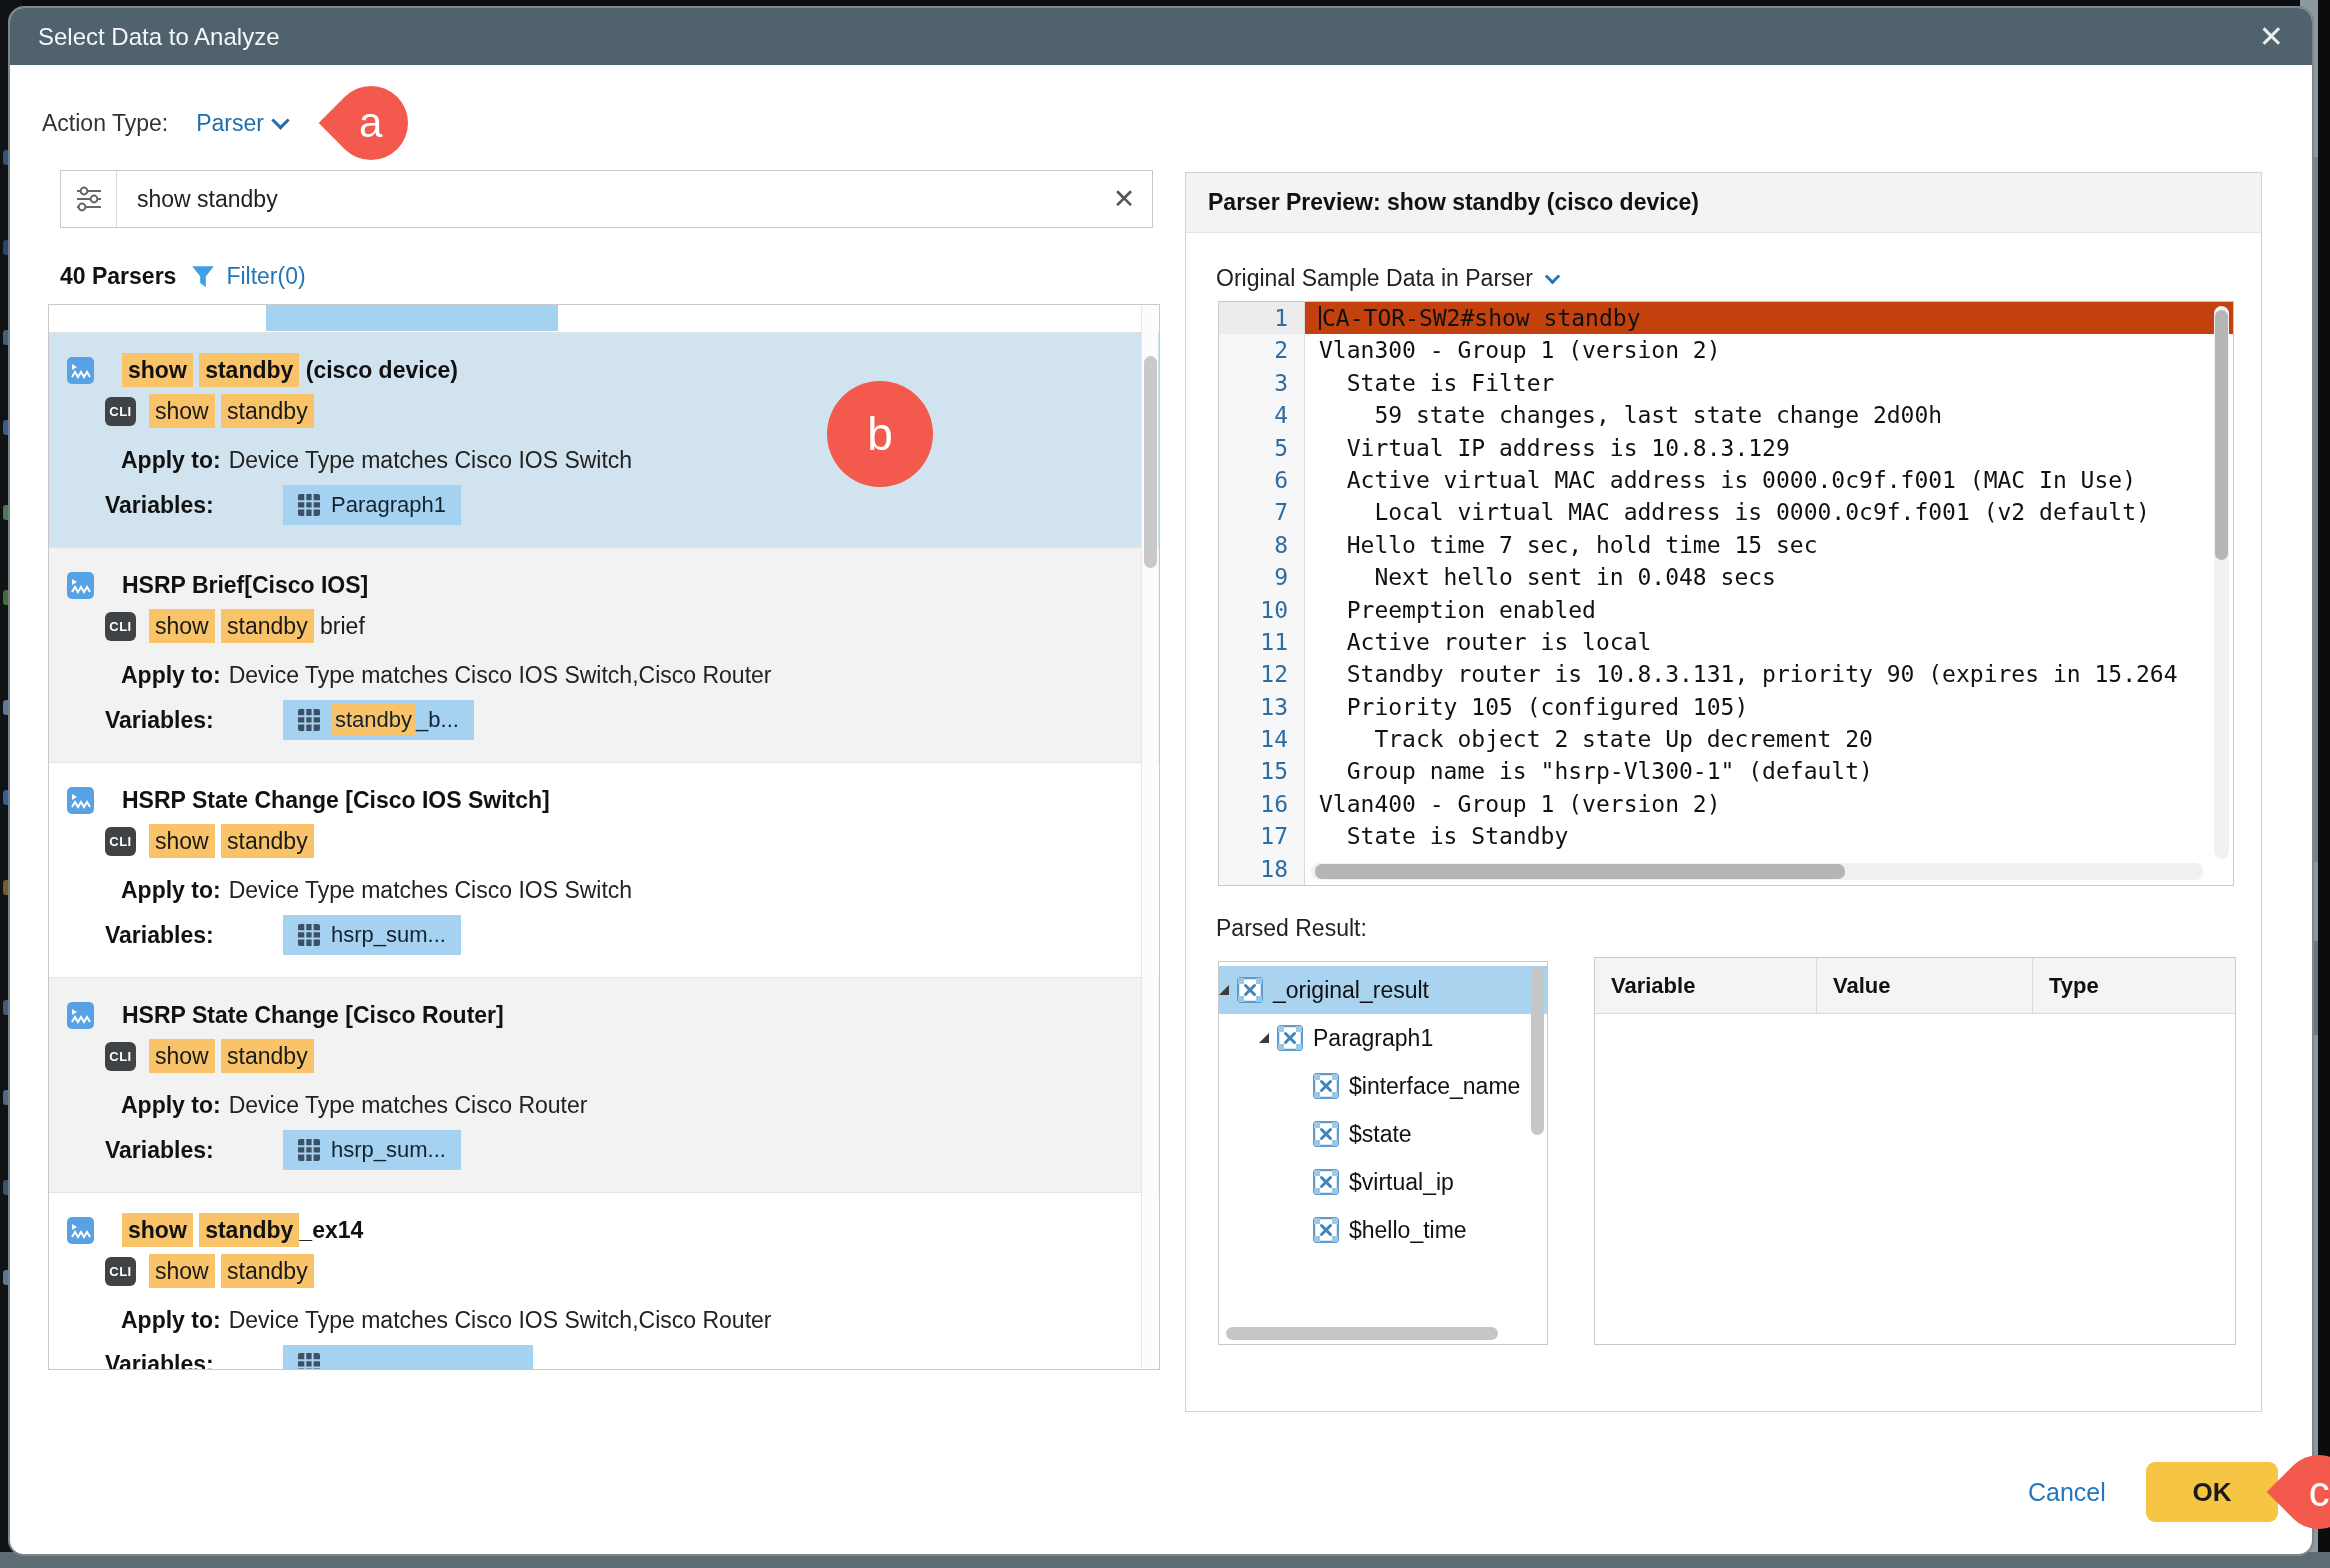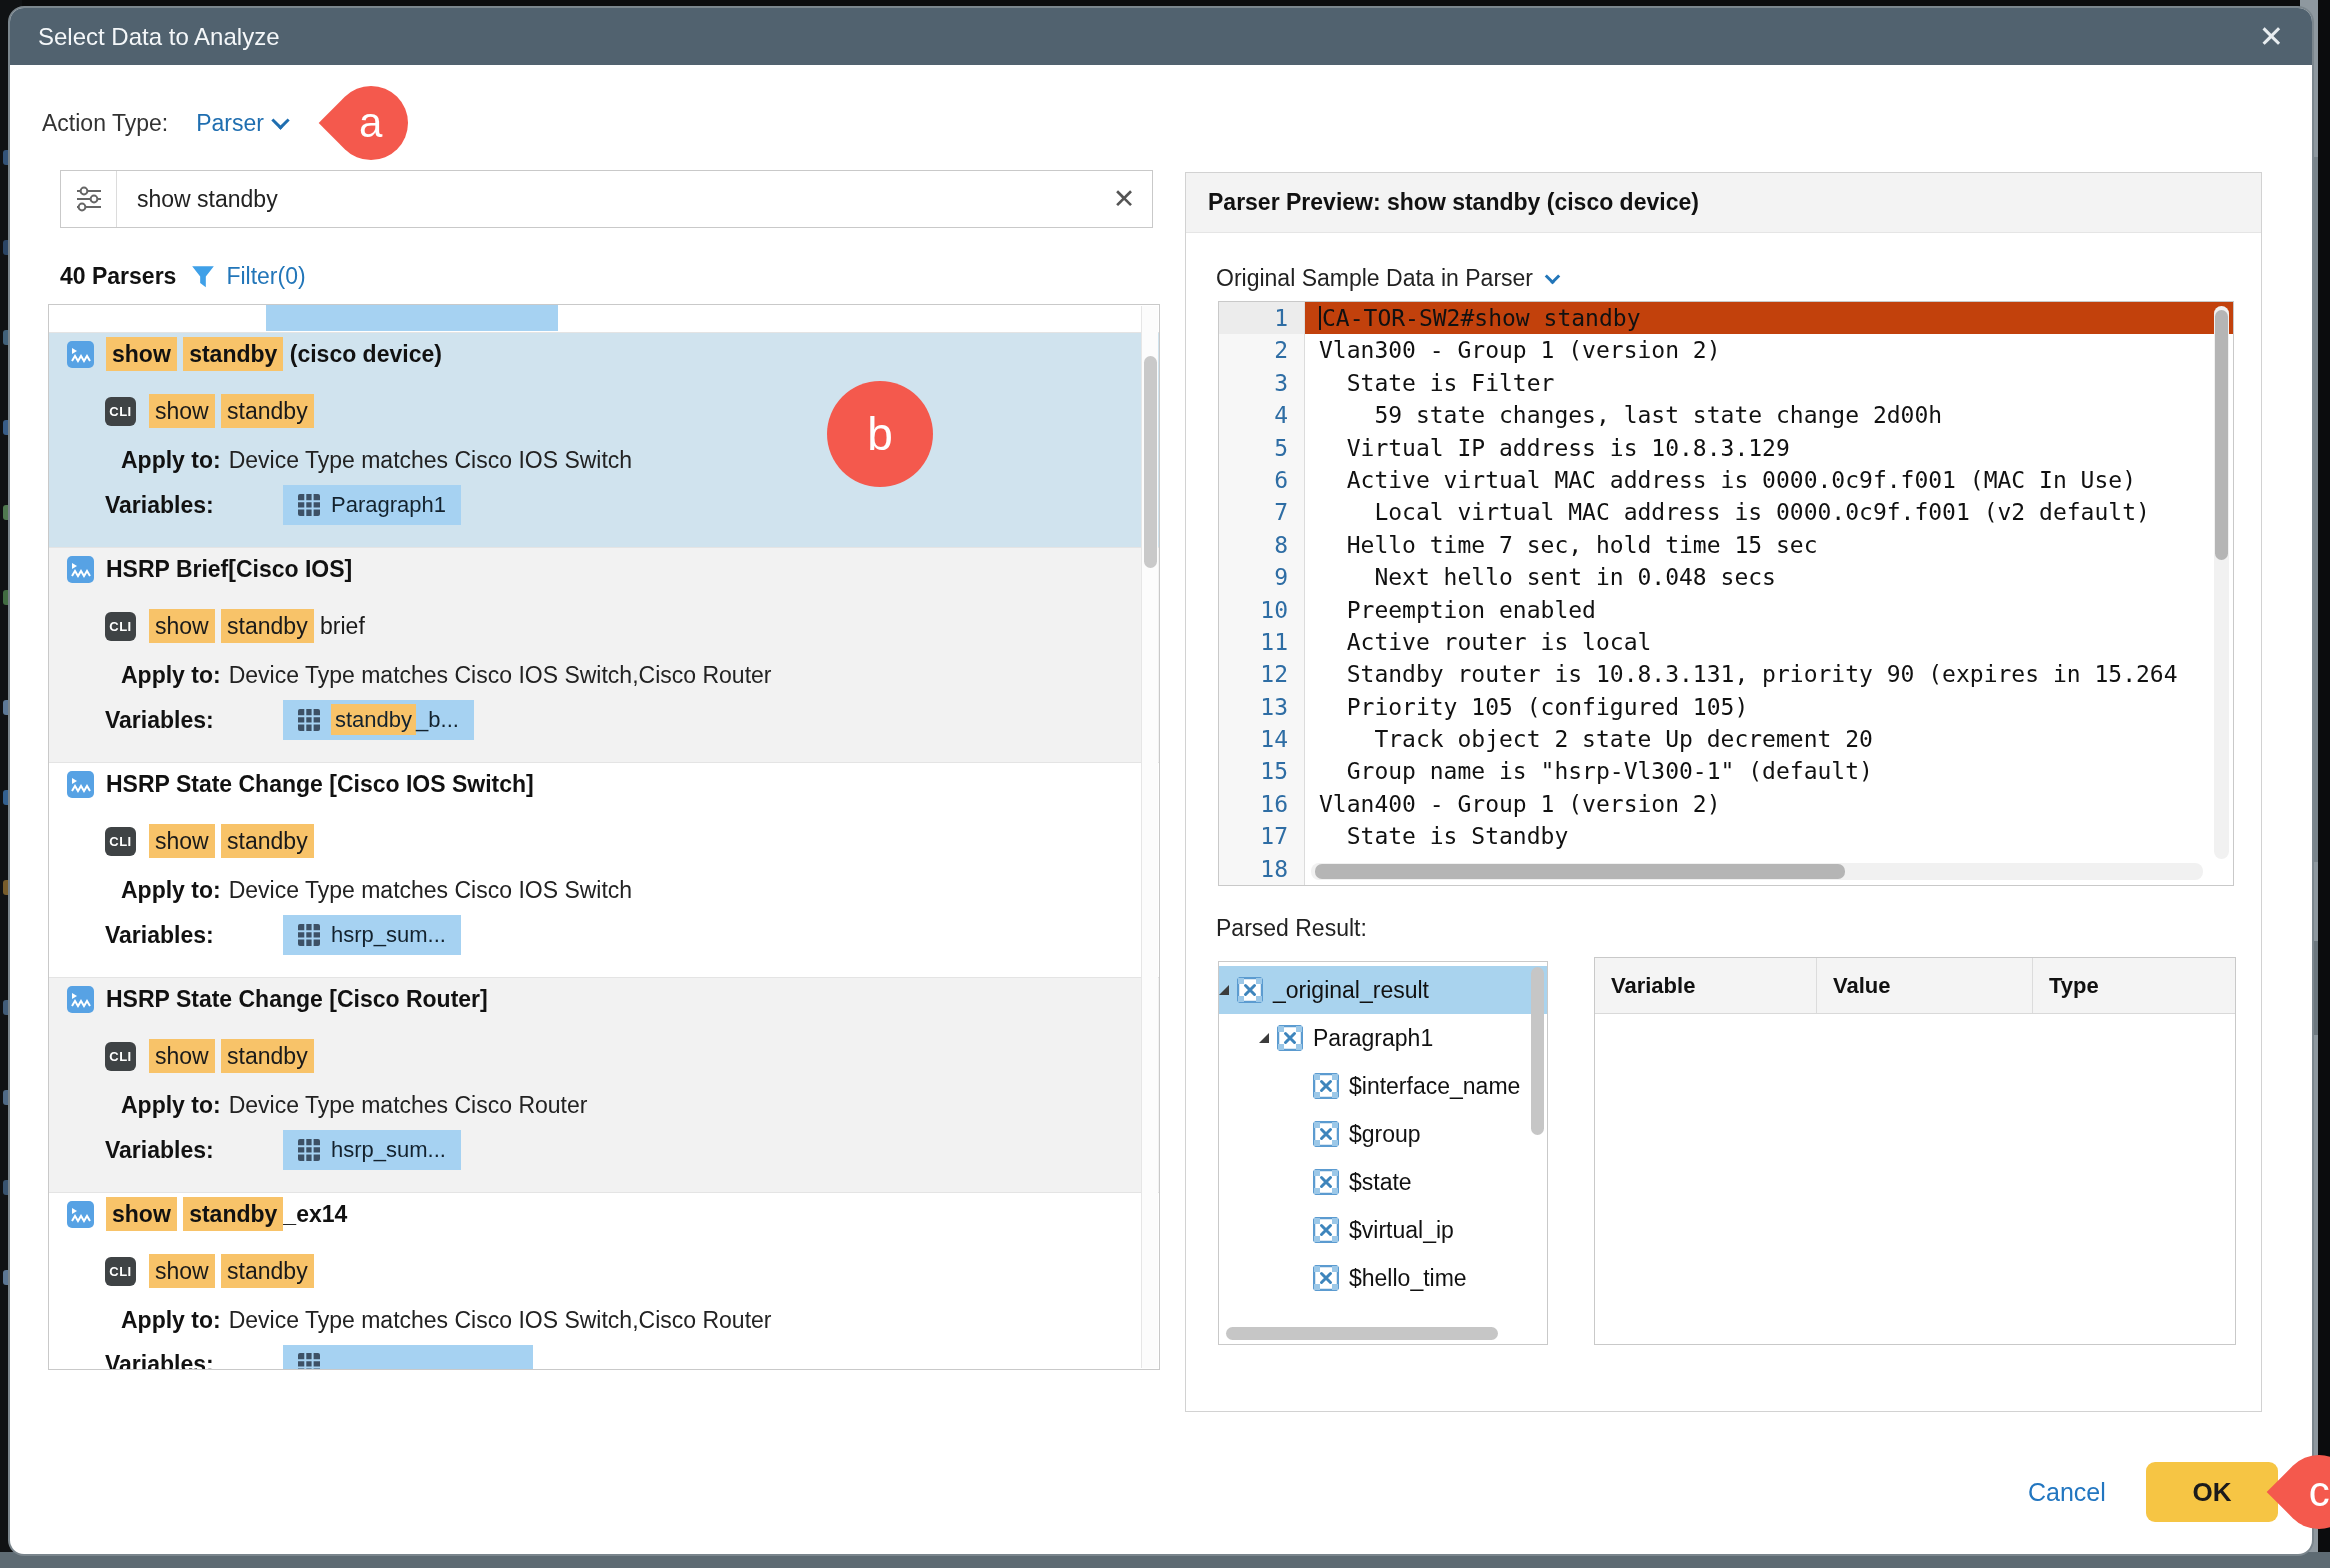--- a/index.html
+++ b/index.html
@@ -42,21 +42,21 @@
   .filter-link svg{margin-right:10px;}
 
   
   .p-list{position:absolute;left:38px;top:296px;width:1112px;height:1066px;border:1px solid #c9c9c9;
           background:#fff;overflow:hidden;}
   .p-partial{position:relative;height:28px;overflow:hidden;border-bottom:1px solid #e4e4e4;background:#fff;}
   .p-partial .frag{position:absolute;left:217px;top:-14px;width:292px;height:40px;background:#A6D2F2;}
   .p-item{position:relative;height:215px;border-bottom:1px solid #e4e4e4;background:#fff;}
   .p-item.selected{background:#D0E3EE;}
   .p-item.alt{background:#F2F2F2;}
-  .r-title{position:absolute;left:18px;top:8px;display:flex;align-items:center;gap:12px;
+  .r-title{position:absolute;left:18px;top:24px;display:flex;align-items:center;gap:28px;
            font-size:23px;font-weight:bold;color:#111;}
   .r-cli{position:absolute;left:56px;top:64px;display:flex;align-items:center;gap:13px;font-size:23px;}
   .r-apply{position:absolute;left:72px;top:114px;font-size:23px;color:#222;}
   .r-apply .b{font-weight:bold;color:#111;margin-right:8px;}
   .r-vars{position:absolute;left:56px;top:152px;display:flex;align-items:center;font-size:23px;gap:20px;}
   .r-vars .b{font-weight:bold;color:#111;width:158px;}
   .segs{white-space:pre-wrap;}
   .segs .hl{background:#F8C369;padding:4px 6px;}
   .cli-badge{width:31px;height:29px;background:#3f4345;border-radius:6px;color:#fff;font-size:13px;
              font-weight:bold;display:flex;align-items:center;justify-content:center;letter-spacing:.5px;flex:none;}
@@ -445,31 +445,20 @@
             </div>
             <div class="tree-row" style="padding-left: 94px;">
               <svg width="26" height="26" viewBox="0 0 26 26" class="tree-icon">
     <rect x="1" y="1" width="24" height="24" rx="3" fill="#fff" stroke="#5B9BD0" stroke-width="2.5"></rect>
     <rect x="1" y="1" width="6" height="6" fill="#9CC8E8"></rect>
                 <rect x="19" y="1" width="6" height="6" fill="#9CC8E8"></rect>
     <rect x="1" y="19" width="6" height="6" fill="#9CC8E8"></rect>
                 <rect x="19" y="19" width="6" height="6" fill="#9CC8E8"></rect>
     <path d="M8.5 8.5 L17.5 17.5 M17.5 8.5 L8.5 17.5" stroke="#3E85BC" stroke-width="3" stroke-linecap="round"></path>
   </svg>
-              <span>$group</span>
-            </div>
-            <div class="tree-row" style="padding-left: 94px;">
-              <svg width="26" height="26" viewBox="0 0 26 26" class="tree-icon">
-    <rect x="1" y="1" width="24" height="24" rx="3" fill="#fff" stroke="#5B9BD0" stroke-width="2.5"></rect>
-    <rect x="1" y="1" width="6" height="6" fill="#9CC8E8"></rect>
-                <rect x="19" y="1" width="6" height="6" fill="#9CC8E8"></rect>
-    <rect x="1" y="19" width="6" height="6" fill="#9CC8E8"></rect>
-                <rect x="19" y="19" width="6" height="6" fill="#9CC8E8"></rect>
-    <path d="M8.5 8.5 L17.5 17.5 M17.5 8.5 L8.5 17.5" stroke="#3E85BC" stroke-width="3" stroke-linecap="round"></path>
-  </svg>
               <span>$state</span>
             </div>
             <div class="tree-row" style="padding-left: 94px;">
               <svg width="26" height="26" viewBox="0 0 26 26" class="tree-icon">
     <rect x="1" y="1" width="24" height="24" rx="3" fill="#fff" stroke="#5B9BD0" stroke-width="2.5"></rect>
     <rect x="1" y="1" width="6" height="6" fill="#9CC8E8"></rect>
                 <rect x="19" y="1" width="6" height="6" fill="#9CC8E8"></rect>
     <rect x="1" y="19" width="6" height="6" fill="#9CC8E8"></rect>
                 <rect x="19" y="19" width="6" height="6" fill="#9CC8E8"></rect>
     <path d="M8.5 8.5 L17.5 17.5 M17.5 8.5 L8.5 17.5" stroke="#3E85BC" stroke-width="3" stroke-linecap="round"></path>

